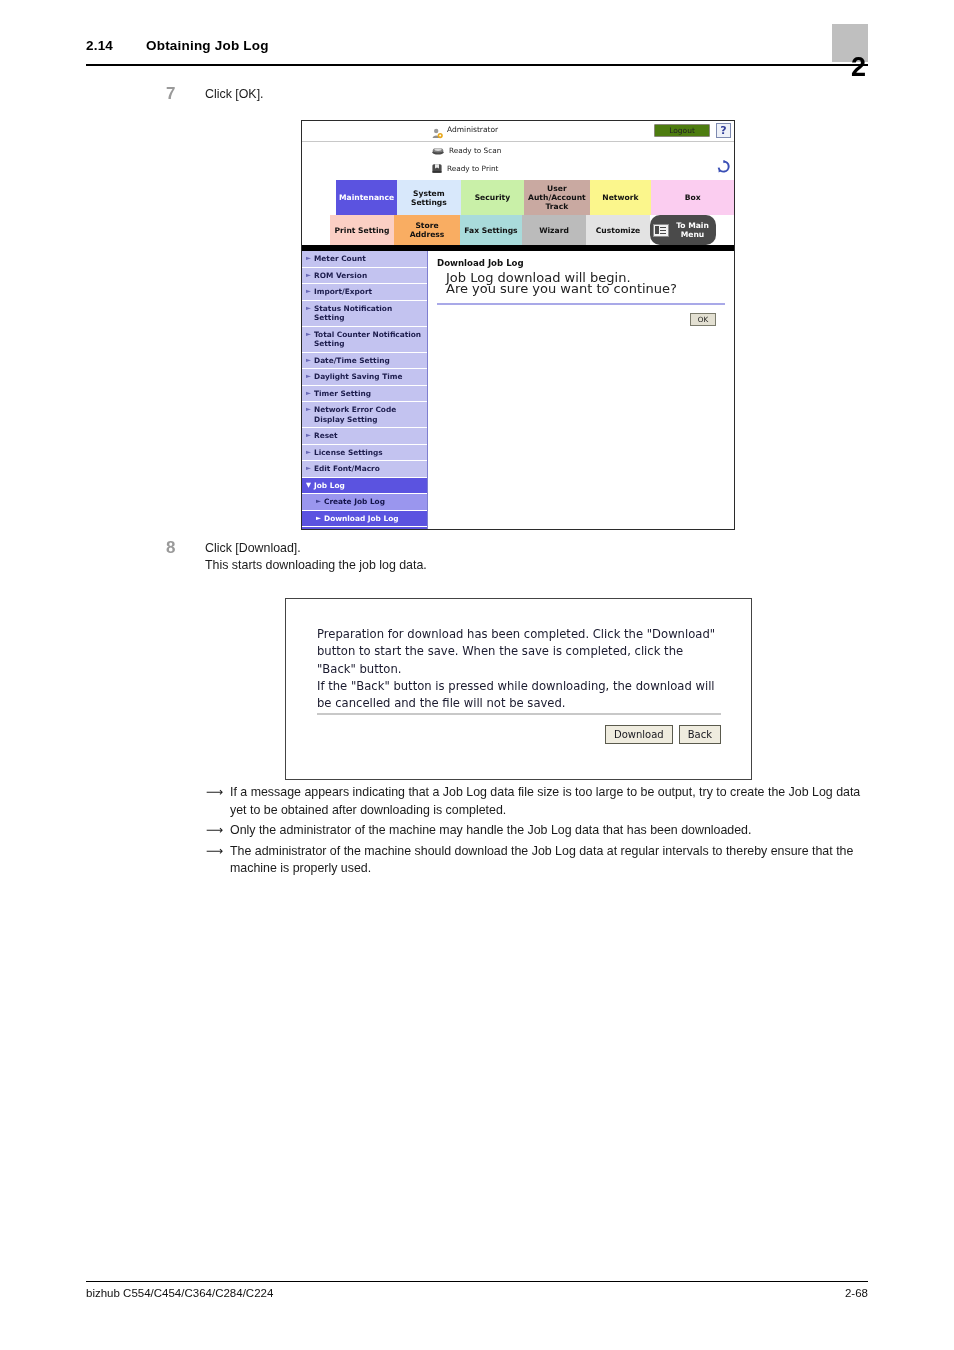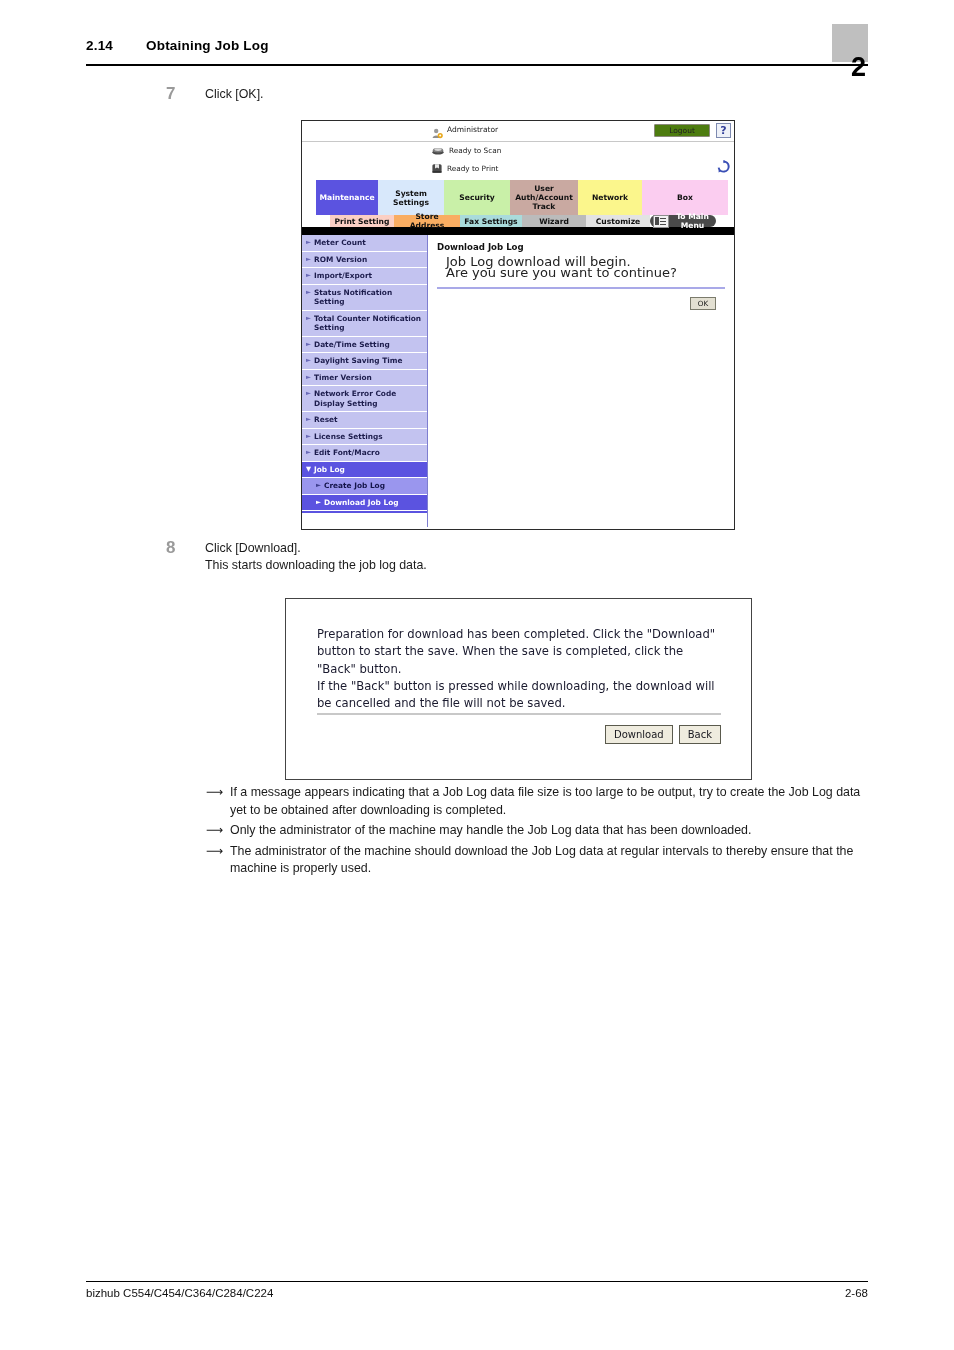--- a/index.html
+++ b/index.html
@@ -179,39 +179,39 @@
   
   .tabrow1 {
     display: flex;
     height: 35px;
     padding-left: 14px;
     box-sizing: border-box;
     background: #ffffff;
   }
   .tabrow2 {
     display: flex;
-    height: 20px;
+    height: 36px;
     padding-left: 28px;
     box-sizing: border-box;
     background: #ffffff;
-    border-bottom: 8px solid #000000;
+    border-bottom: 6px solid #000000;
   }
   .tab {
     display: flex;
     align-items: center;
     justify-content: center;
     text-align: center;
     font-size: 7.6px;
     font-weight: bold;
     color: #111111;
     line-height: 9px;
     padding: 0 3px;
     box-sizing: border-box;
   }
-  .tab.selected { color: #ffffff; }
+  .tab.selected { color: #ffffff; margin-left: 20px; }
   .tab.tomain {
     color: #ffffff;
     background: #4a4a4a;
     gap: 3px;
     border-radius: 10px;
   }
   .tomain-icon {
     width: 14px;
     height: 11px;
     background: #f2f2f2;
@@ -534,21 +534,21 @@
       <div class="side-item">
         <span class="arrow">►</span>
         <span>Date/Time Setting</span>
       </div>
       <div class="side-item">
         <span class="arrow">►</span>
         <span>Daylight Saving Time</span>
       </div>
       <div class="side-item">
         <span class="arrow">►</span>
-        <span>Timer Version</span>
+        <span>Timer Setting</span>
       </div>
       <div class="side-item">
         <span class="arrow">►</span>
         <span>Network Error Code Display Setting</span>
       </div>
       <div class="side-item">
         <span class="arrow">►</span>
         <span>Reset</span>
       </div>
       <div class="side-item">

